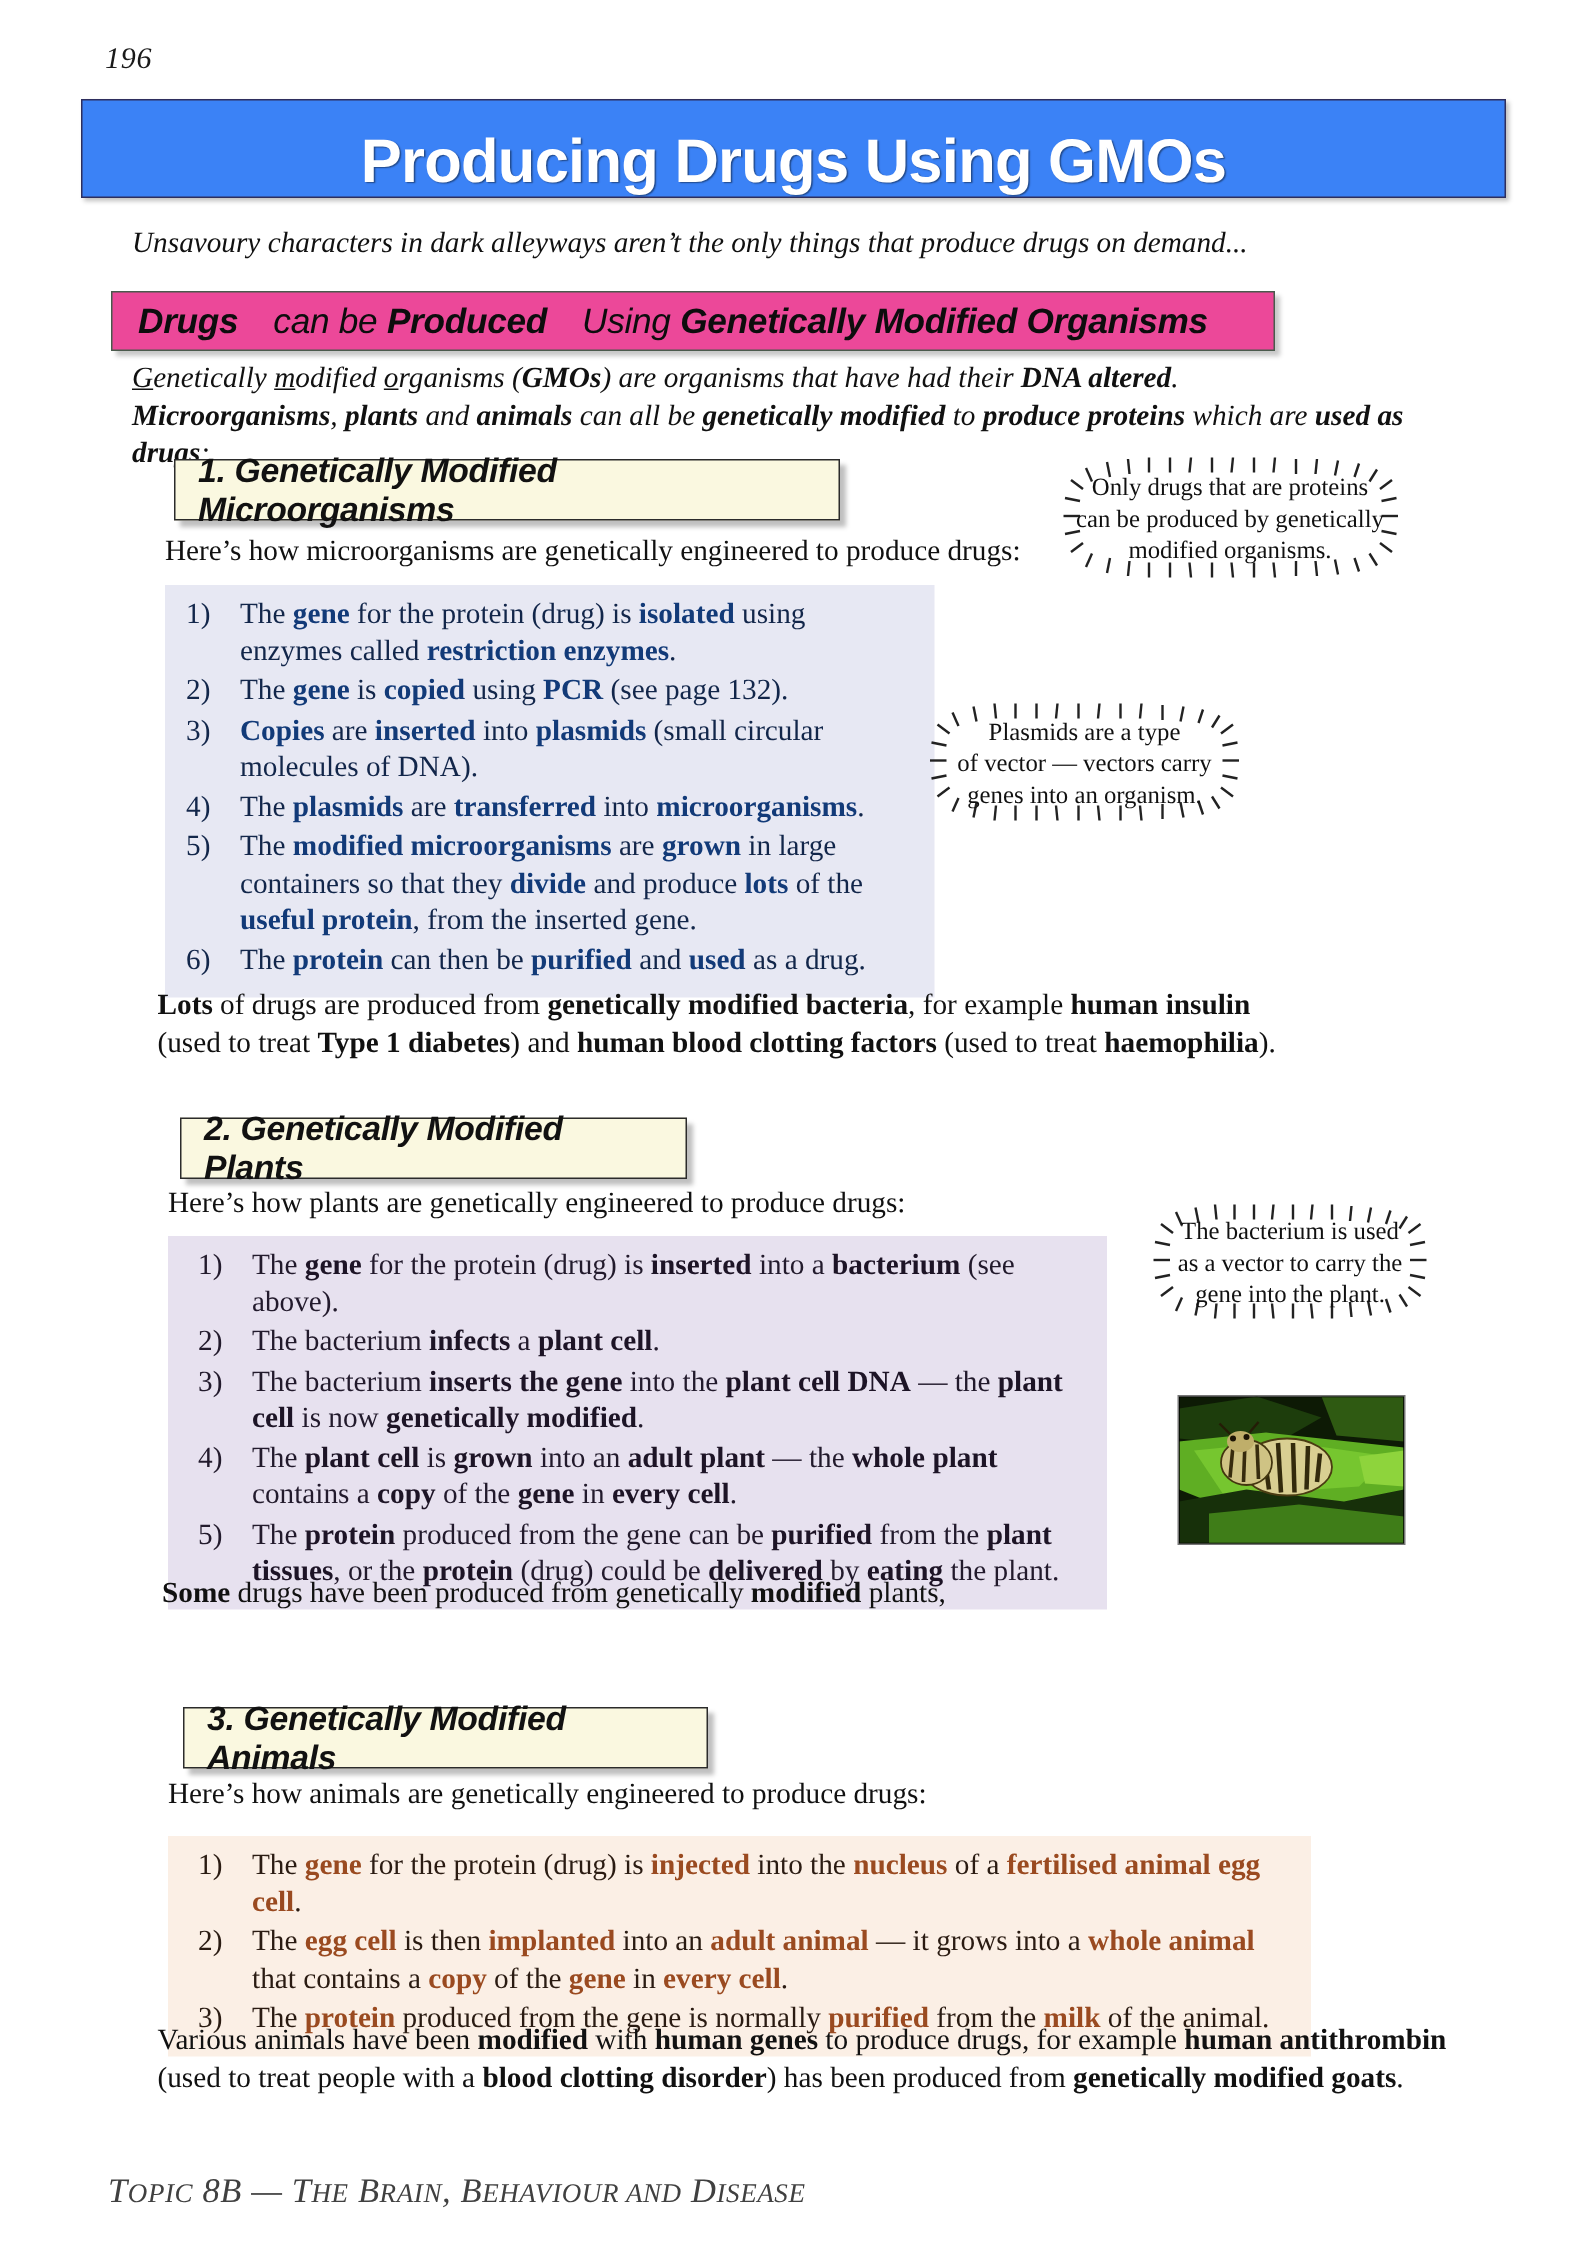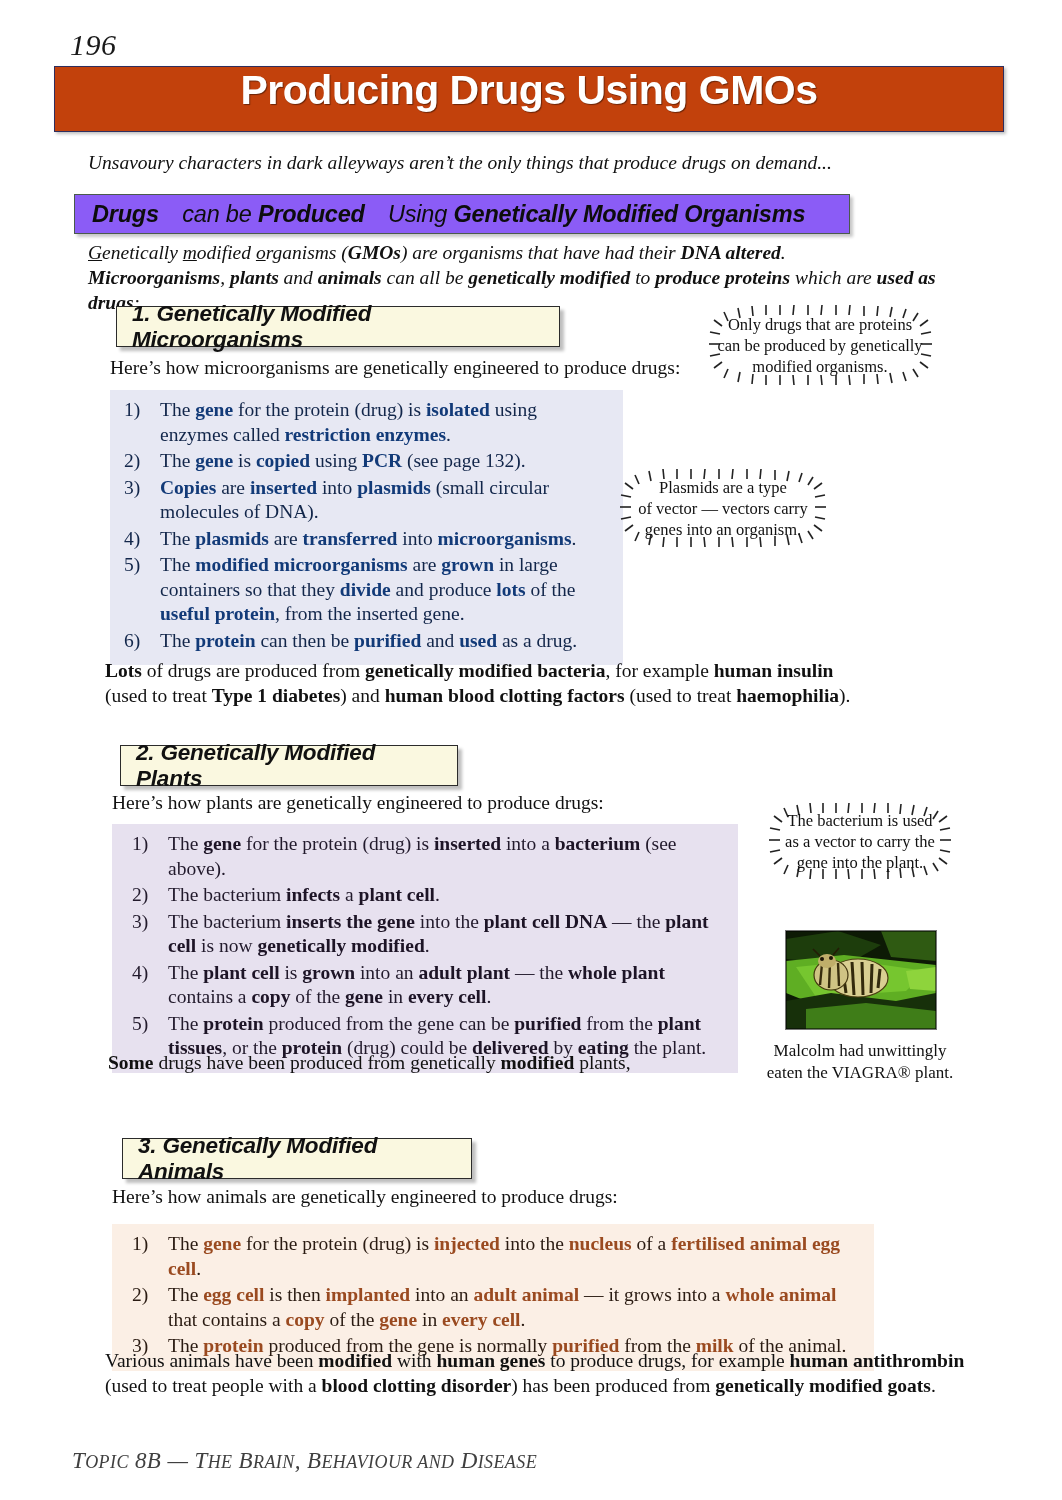--- a/index.html
+++ b/index.html
@@ -8,46 +8,46 @@
     font-family:"Liberation Serif", serif;
     color:#000;
     position:relative;overflow:hidden;
   }
   .page{position:absolute;inset:0;}
 
   
   .page-number{
     position:absolute;left:70px;top:28px;
     font-family:"Liberation Serif",serif;font-style:italic;
-    font-size:30px;color:#1a1a1a;letter-spacing:.5px;
+    font-size:20px;color:#1a1a1a;letter-spacing:.5px;
   }
 
   
   .title-bar{
     position:absolute;left:54px;top:66px;width:948px;height:64px;
-    background:#c2410c;border:1px solid #2e2e5e;
-    display:flex;align-items:flex-start;justify-content:center;
+    background:#3b82f6;border:1px solid #2e2e5e;
+    display:flex;align-items:flex-end;justify-content:center;
     box-shadow:2px 2px 3px rgba(0,0,0,.25);
   }
   .title-bar h1{
     margin:0;color:#fff;font-family:"Liberation Sans",sans-serif;
     font-weight:bold;font-size:41px;letter-spacing:-0.5px;
     text-shadow:1px 1px 1px rgba(0,0,0,.45);
   }
 
   
   .joke-line{
     position:absolute;left:88px;top:152px;width:880px;
     font-style:italic;font-size:19.5px;color:#111;
   }
 
   
   .green-banner{
     position:absolute;left:74px;top:194px;width:774px;height:38px;
-    background:#8b5cf6;border:1px solid #4a5a4c;
+    background:#ec4899;border:1px solid #4a5a4c;
     box-shadow:3px 3px 3px rgba(0,0,0,.22);
     display:flex;align-items:center;
   }
   .green-banner span{
     font-family:"Liberation Sans",sans-serif;font-size:23.5px;
     font-style:italic;color:#0d0d0d;padding-left:17px;letter-spacing:-0.2px;
   }
   .gb-b{font-weight:bold;}
 
   
@@ -385,24 +385,20 @@
       <ellipse cx="41" cy="30" rx="9" ry="7" fill="#bfae6a"></ellipse>
       <circle cx="36" cy="28" r="2" fill="#1c1405"></circle>
       <circle cx="45" cy="27" r="2" fill="#1c1405"></circle>
       <g stroke="#241c06" stroke-width="1.6">
         <line x1="34" y1="25" x2="27" y2="18"></line>
         <line x1="47" y1="24" x2="53" y2="17"></line>
       </g>
       <path d="M0 0 L150 0 L150 98 L0 98 Z" fill="none" stroke="#000" stroke-width="1"></path>
     </svg>
   </div>
-  <div class="photo-caption" style="left:760px;top:1040px;width:200px;">
-    <div>Malcolm had unwittingly</div>
-    <div>eaten the VIAGRA® plant.</div>
-  </div>
 
   <div class="para" style="left:108px;top:1050px;width:700px;">
     <div><span class="sumline"><b>Some</b><span> drugs have been produced from genetically </span><b>modified</b><span> plants,</span></span></div>
   </div>
 
   <div class="sec-head" style="left:98px;top:1138px;width:348px;">
     <span>3. Genetically Modified Animals</span>
   </div>
 
   <div class="para" style="left:112px;top:1184px;width:620px;">Here’s how animals are genetically engineered to produce drugs:</div>

